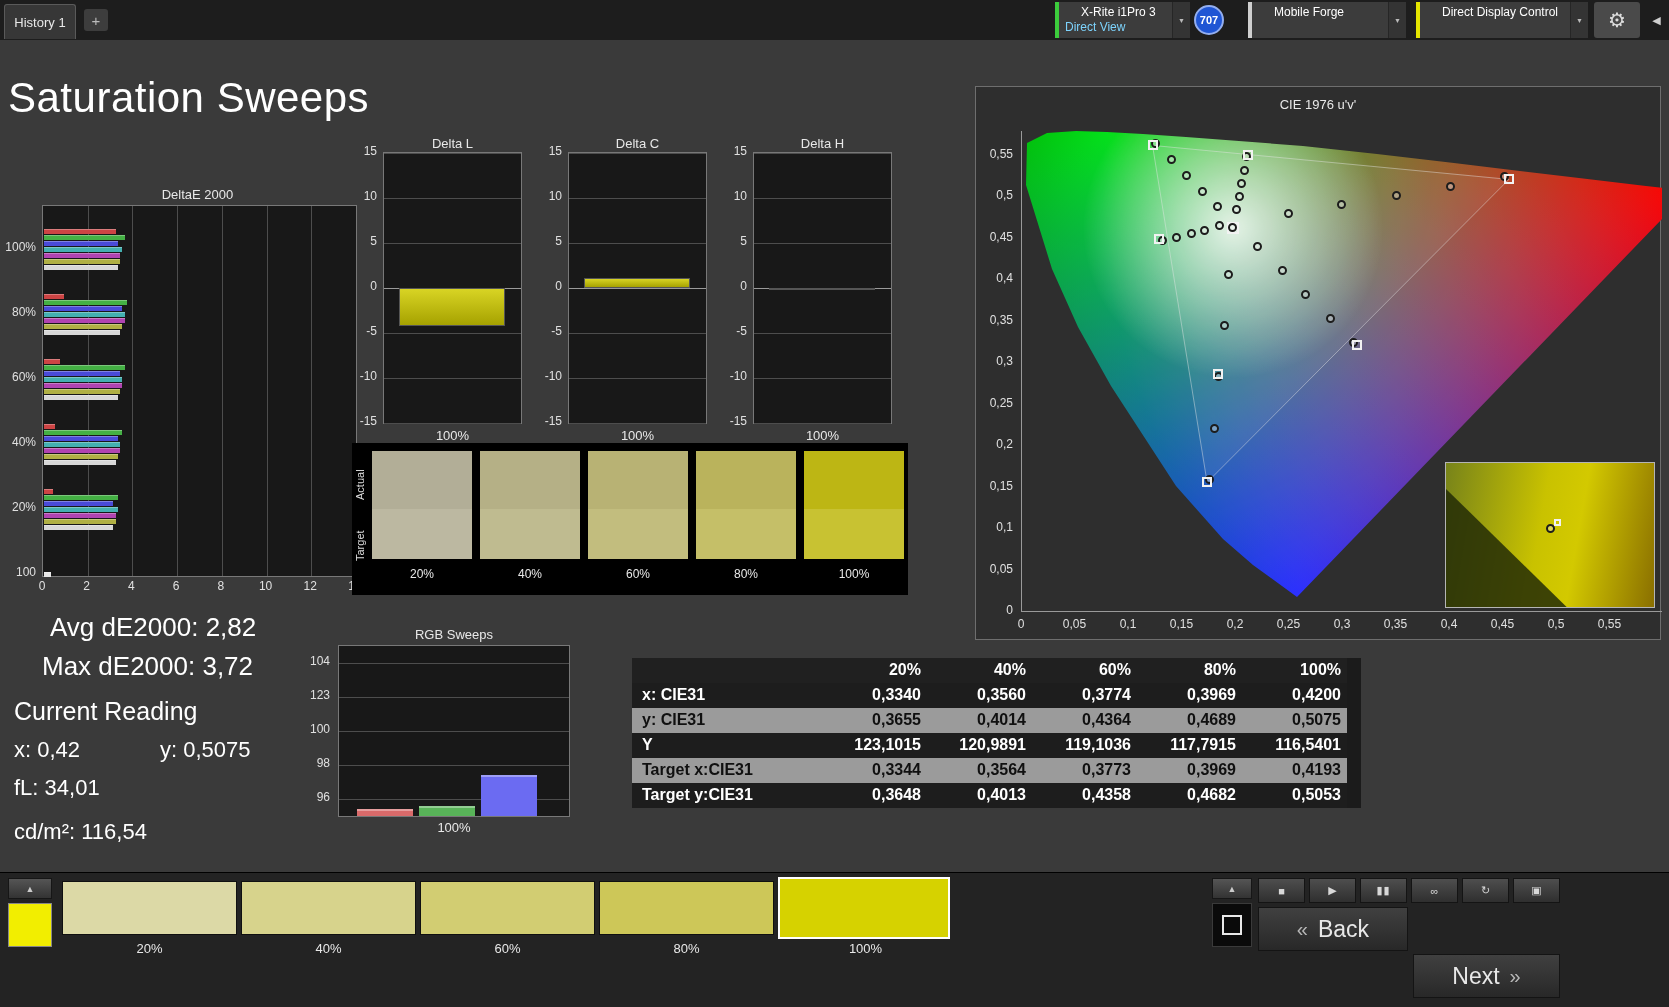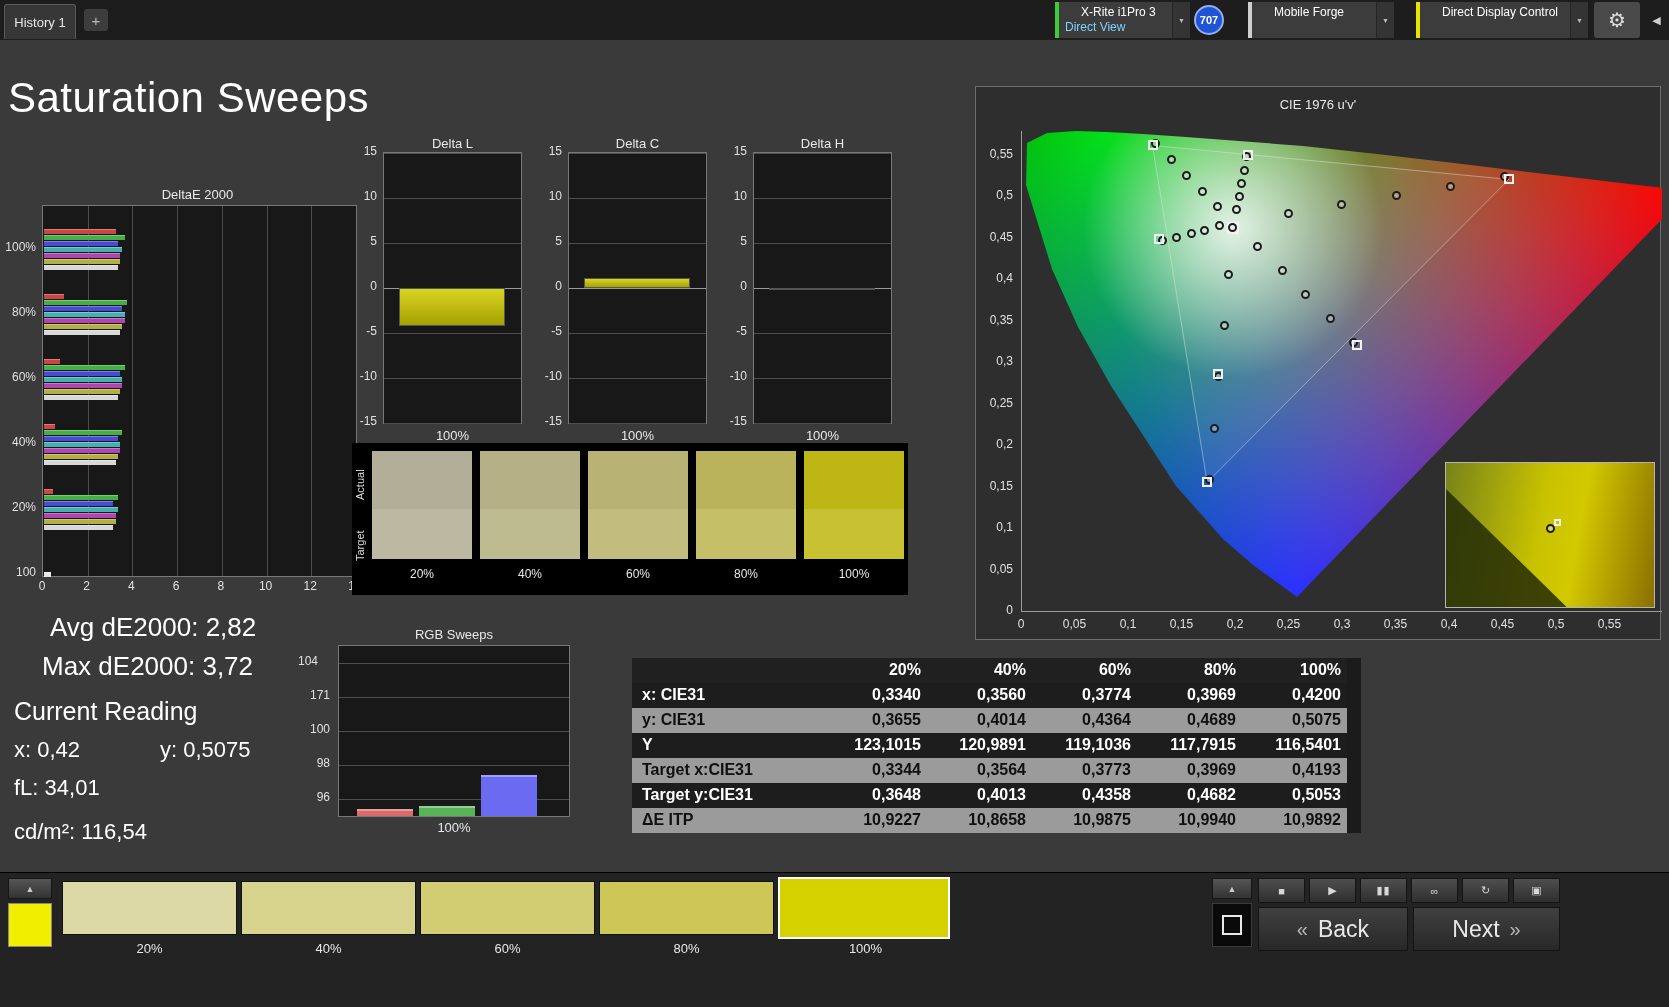--- a/index.html
+++ b/index.html
@@ -72,21 +72,21 @@
     <div class="ddbar" style="background:#3ccc3c;"></div>
     <div class="ddbody">
       <div class="l1">X-Rite i1Pro 3</div>
       <div class="l2">Direct View</div>
     </div>
     <div class="ddchev">▼</div>
   </div>
 
   <div id="badge">707</div>
 
-  <div class="dd" style="left:1248px;width:146px;">
+  <div class="dd" style="left:1248px;width:158px;">
     <div class="ddbar" style="background:#cfcfcf;"></div>
     <div class="ddbody">
       <div class="l1">Mobile Forge</div>
     </div>
     <div class="ddchev">▼</div>
   </div>
 
   <div class="dd" style="left:1416px;width:172px;">
     <div class="ddbar" style="background:#e5e500;"></div>
     <div class="ddbody">
@@ -387,22 +387,22 @@
     <div class="gridh" style="top: 17px;"></div>
     <div class="gridh" style="top: 51px;"></div>
     <div class="gridh" style="top: 85px;"></div>
     <div class="gridh" style="top: 119px;"></div>
     <div class="gridh" style="top: 153px;"></div>
     <div style="position: absolute; left: 18px; width: 56px; top: 163.2px; height: 6.8px; background: rgb(217, 106, 106); box-shadow: rgba(255, 255, 255, 0.35) 0px 2px 0px inset;"></div>
     <div style="position: absolute; left: 80px; width: 56px; top: 159.8px; height: 10.2px; background: rgb(88, 179, 88); box-shadow: rgba(255, 255, 255, 0.35) 0px 2px 0px inset;"></div>
     <div style="position: absolute; left: 142px; width: 56px; top: 129.2px; height: 40.8px; background: rgb(107, 107, 242); box-shadow: rgba(255, 255, 255, 0.35) 0px 2px 0px inset;"></div>
   </div>
 <div id="rgb-ylab" class="abs" style="left:298px;top:645px;width:36px;height:170px;">
-    <div class="tick" style="right: 4px; top: 9px; width: 32px; ">104</div>
-    <div class="tick" style="right: 4px; top: 43px; width: 32px; text-align: right;">171</div>
+    <div class="tick" style="right: 4px; top: 9px; width: 32px; text-align: right;">104</div>
+    <div class="tick" style="right: 4px; top: 43px; width: 32px; text-align: right;">123</div>
     <div class="tick" style="right: 4px; top: 77px; width: 32px; text-align: right;">100</div>
     <div class="tick" style="right: 4px; top: 111px; width: 32px; text-align: right;">98</div>
     <div class="tick" style="right: 4px; top: 145px; width: 32px; text-align: right;">96</div>
   </div>
 <div class="ctitle" style="left:338px;top:820px;width:232px;">100%</div>
 
 <div id="data-table">
     <div class="trow thead">
       <div class="tc lab"></div>
       <div class="tc val">20%</div>
@@ -444,28 +444,20 @@
       <div class="tc val">0,4193</div>
     </div>
     <div class="trow row-dark">
       <div class="tc lab">Target y:CIE31</div>
       <div class="tc val">0,3648</div>
       <div class="tc val">0,4013</div>
       <div class="tc val">0,4358</div>
       <div class="tc val">0,4682</div>
       <div class="tc val">0,5053</div>
     </div>
-    <div class="trow row-light">
-      <div class="tc lab">ΔE ITP</div>
-      <div class="tc val">10,9227</div>
-      <div class="tc val">10,8658</div>
-      <div class="tc val">10,9875</div>
-      <div class="tc val">10,9940</div>
-      <div class="tc val">10,9892</div>
-    </div>
   </div>
 
 <div id="bottom-bar">
   <div class="upbtn" style="left:8px;width:44px;">
       <span>▲</span>
     </div>
   <div id="current-patch" style="background: rgb(242, 238, 0);"></div>
 
   <div class="upbtn" style="left:1212px;width:40px;">
       <span>▲</span>
@@ -473,21 +465,21 @@
   <div id="black-btn">
       <div class="sq"></div>
     </div>
 
   <div id="media-buttons"></div>
 
   <div class="navbtn" style="left:1258px;width:150px;">
     <span class="navchev">«</span>
     <span>Back</span>
   </div>
-  <div class="navbtn" style="left:1413px;width:147px;">
+  <div class="navbtn" style="left:1413px;width:147px;margin-top:47px;">
     <span>Next</span>
     <span class="navchev">»</span>
   </div>
 <div class="mbtn" style="left: 1258px;">■</div>
     <div class="mbtn" style="left: 1309px;">▶</div>
     <div class="mbtn" style="left: 1360px; letter-spacing: 1px;">▮▮</div>
     <div class="mbtn" style="left: 1411px;">∞</div>
     <div class="mbtn" style="left: 1462px;">↻</div>
     <div class="mbtn" style="left: 1513px;">▣</div>
     <div class="bbsw" style="left: 62px; width: 175px; background: rgb(220, 217, 166);"></div>

